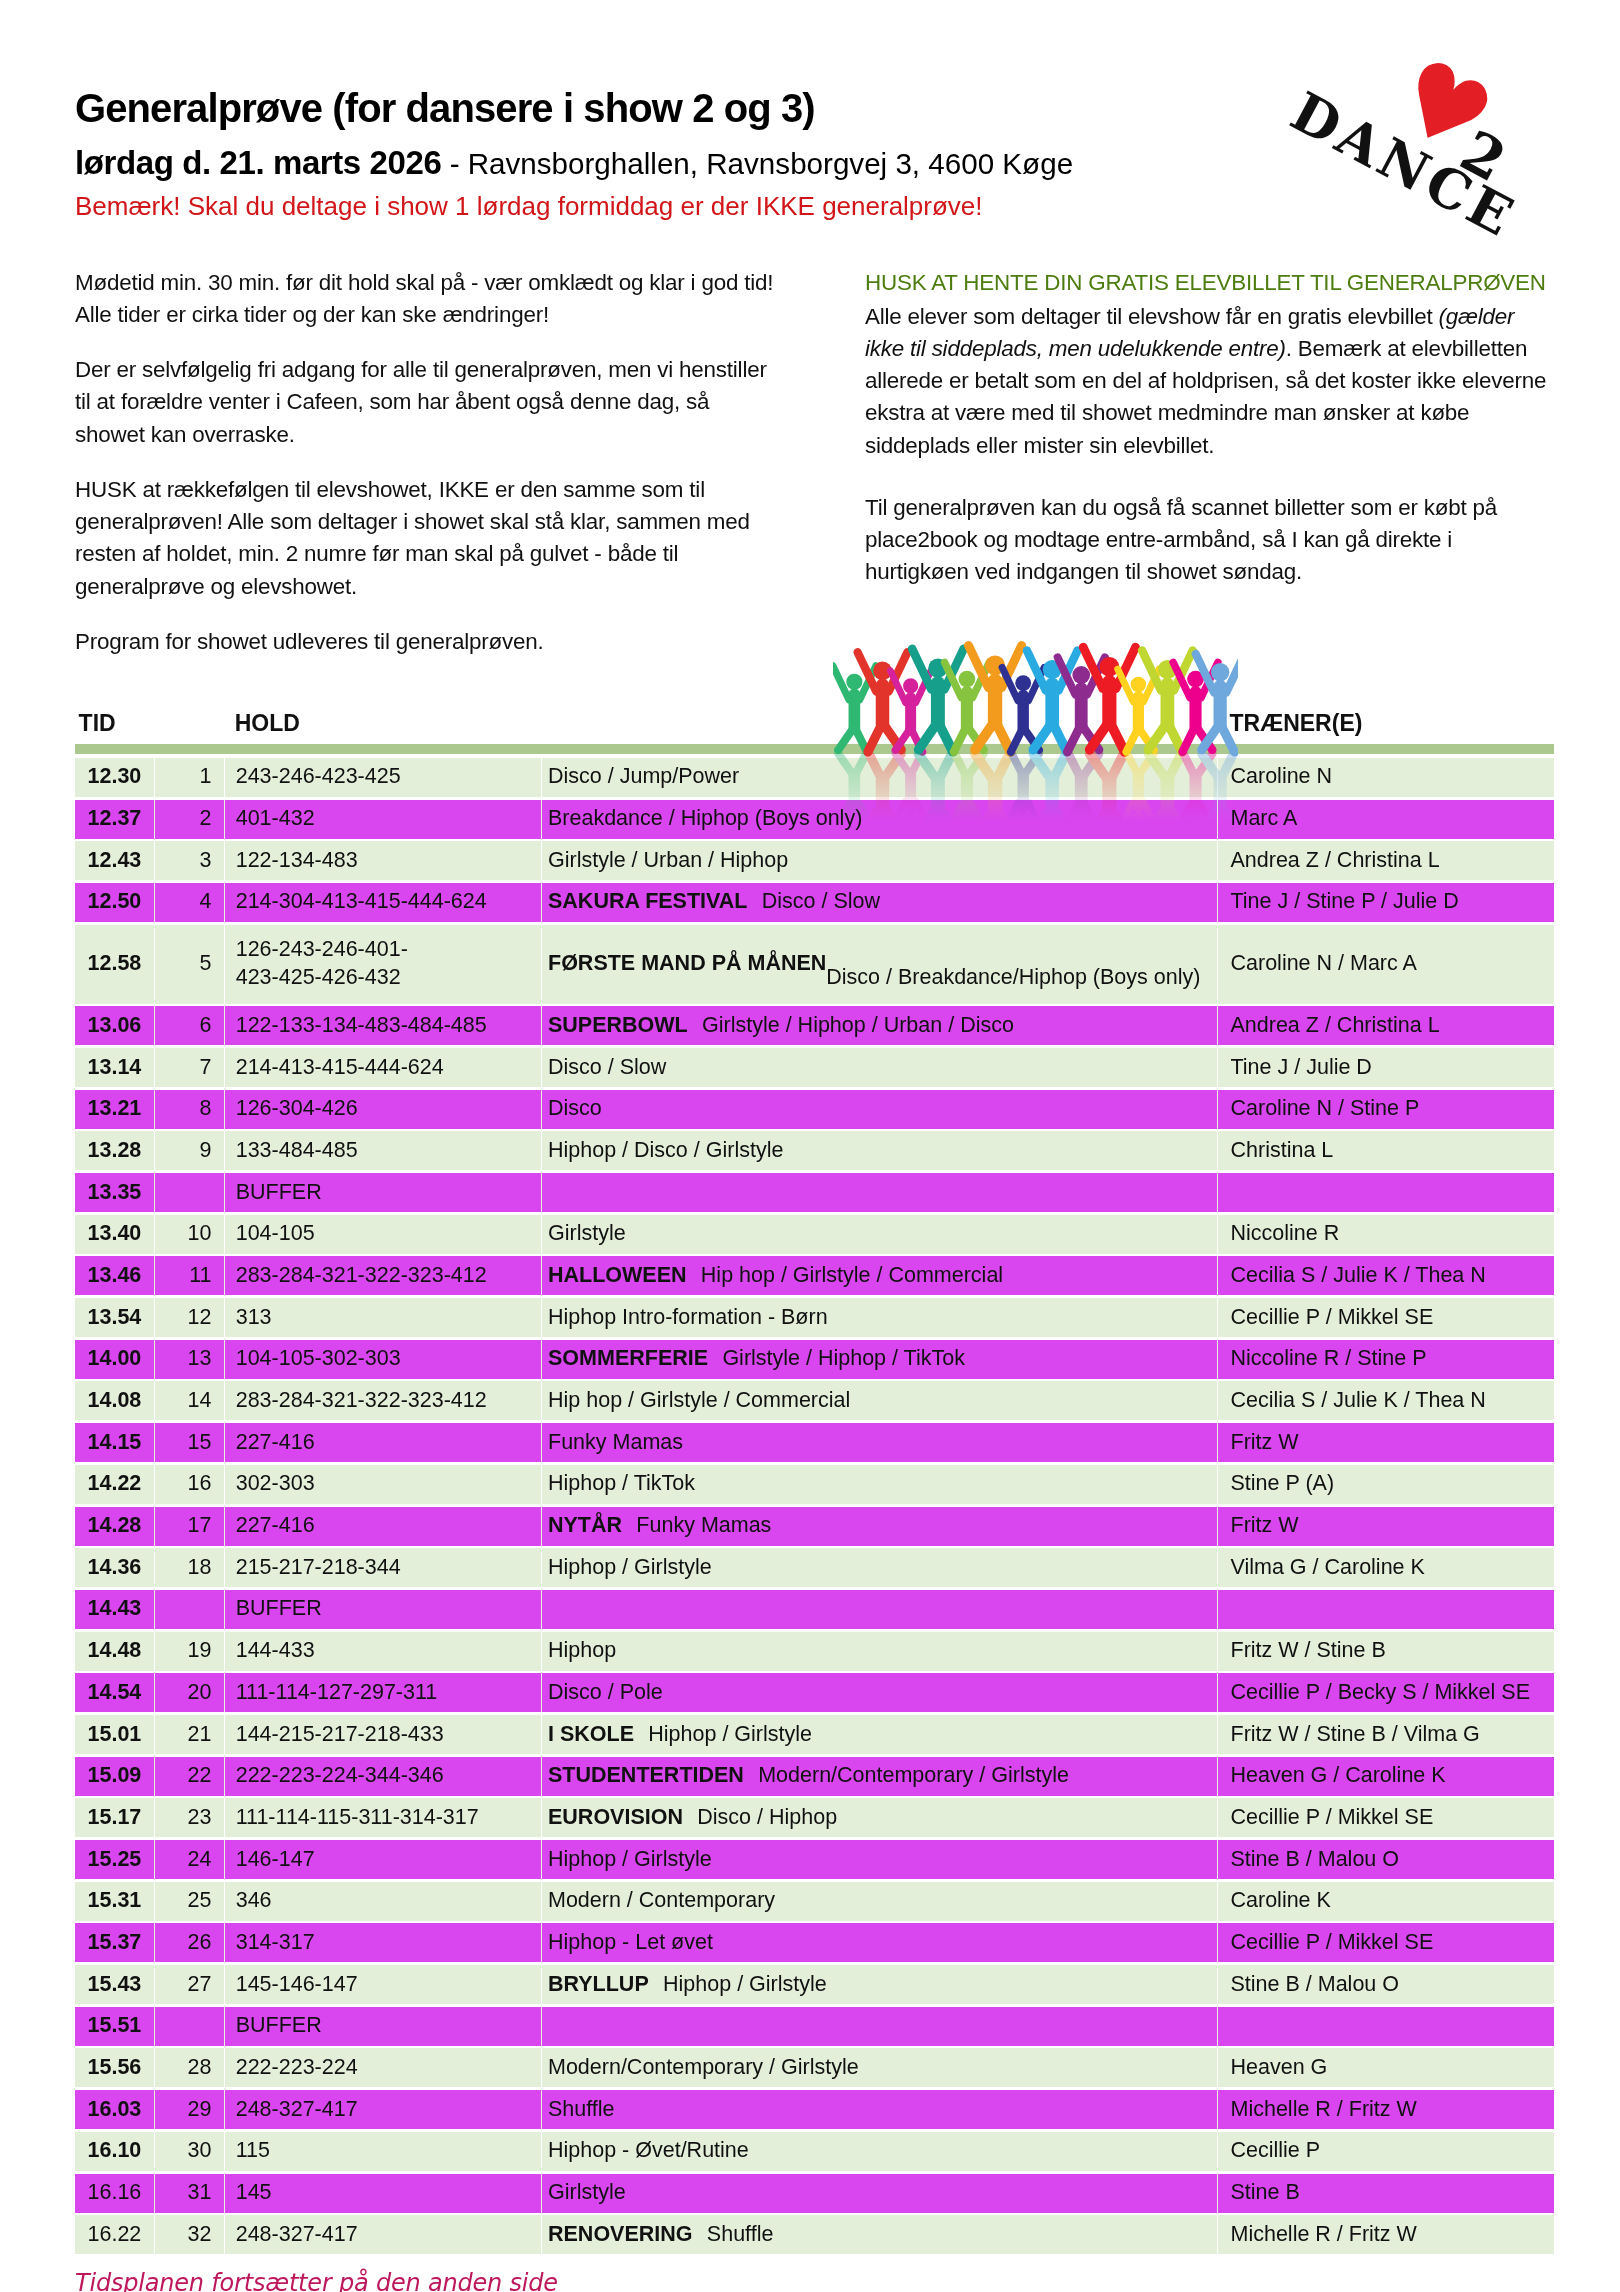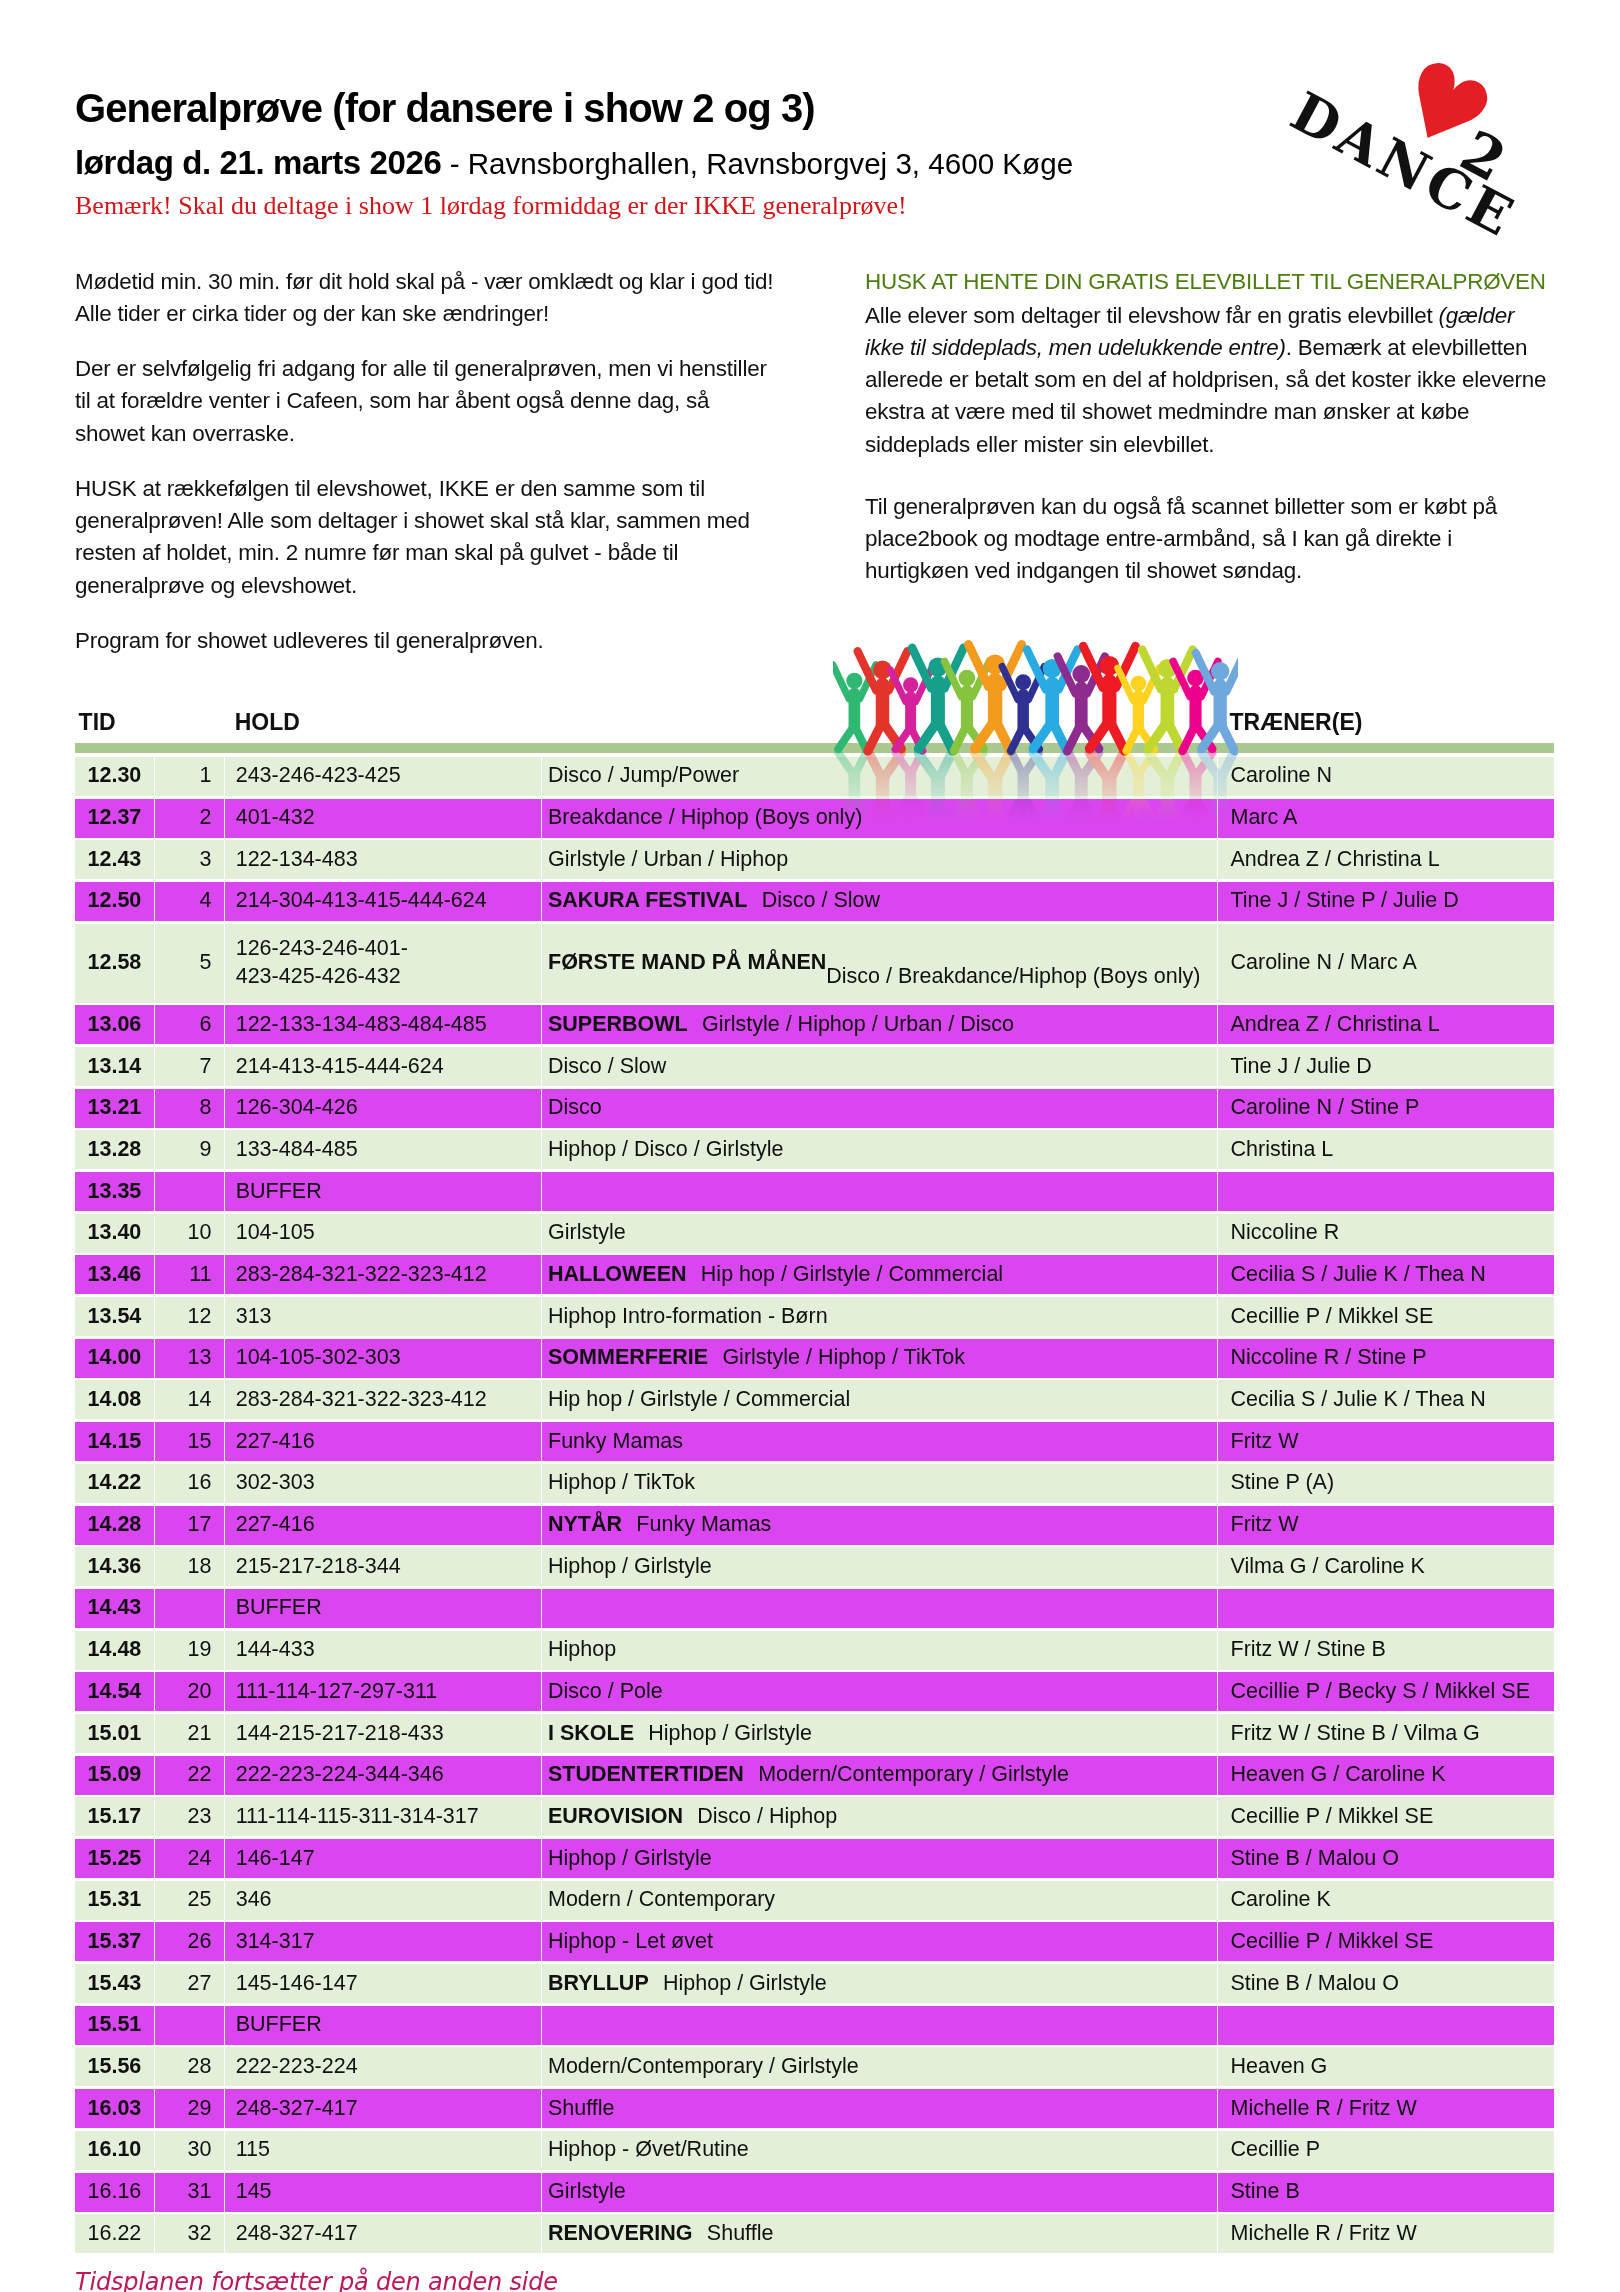--- a/index.html
+++ b/index.html
@@ -76,21 +76,21 @@
   </div>
 
   <div class="content">
 
     <h1 class="title">Generalprøve (for dansere i show 2 og 3)</h1>
 
     <div class="subtitle">
       <b>lørdag d. 21. marts 2026</b><span> - Ravnsborghallen, Ravnsborgvej 3, 4600 Køge</span>
     </div>
 
-    <div class="notice red" style="color: rgb(210, 21, 24); font-family: Liberation Serif, serif;">Bemærk! Skal du deltage i show 1 lørdag formiddag er der IKKE generalprøve!</div>
+    <div class="notice red" style="color: rgb(210, 21, 24);">Bemærk! Skal du deltage i show 1 lørdag formiddag er der IKKE generalprøve!</div>
 
     <div class="intro">
       <div class="col-l">
         <p>Mødetid min. 30 min. før dit hold skal på - vær omklædt og klar i god tid! Alle tider er cirka tider og der kan ske ændringer!</p>
         <p>Der er selvfølgelig fri adgang for alle til generalprøven, men vi henstiller til at forældre venter i Cafeen, som har åbent også denne dag, så showet kan overraske.</p>
         <p>HUSK at rækkefølgen til elevshowet, IKKE er den samme som til generalprøven! Alle som deltager i showet skal stå klar, sammen med resten af holdet, min. 2 numre før man skal på gulvet - både til generalprøve og elevshowet.</p>
         <p>Program for showet udleveres til generalprøven.</p>
       </div>
       <div class="col-r">
         <p class="rhead red" style="color: #4d7c0f;">HUSK AT HENTE DIN GRATIS ELEVBILLET TIL GENERALPRØVEN</p>

